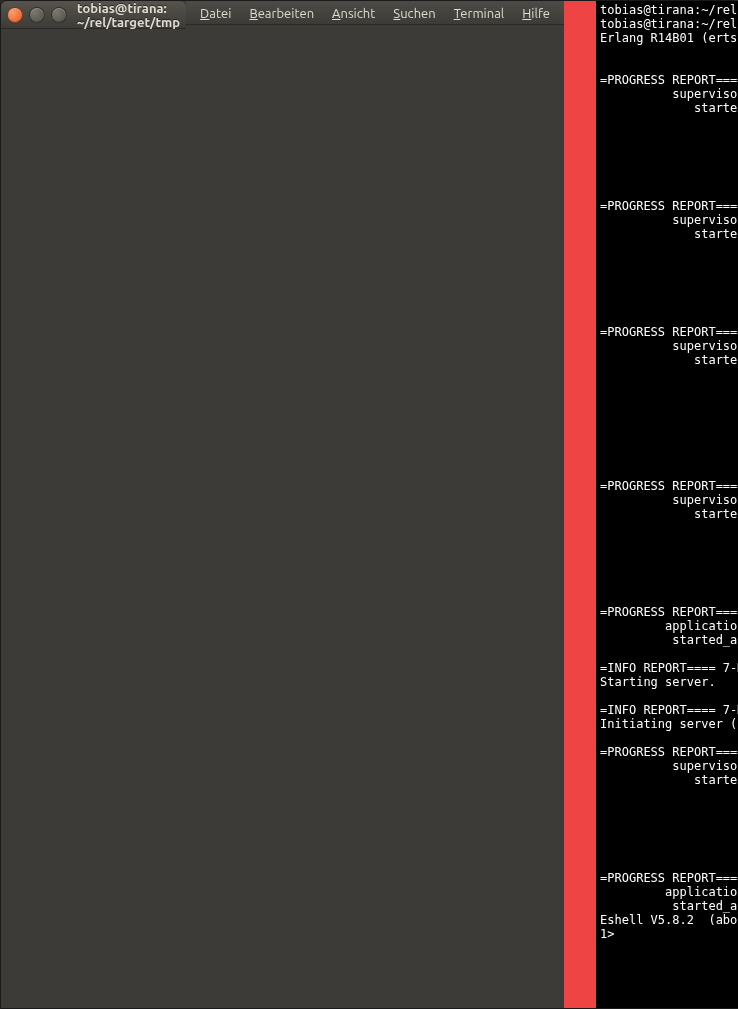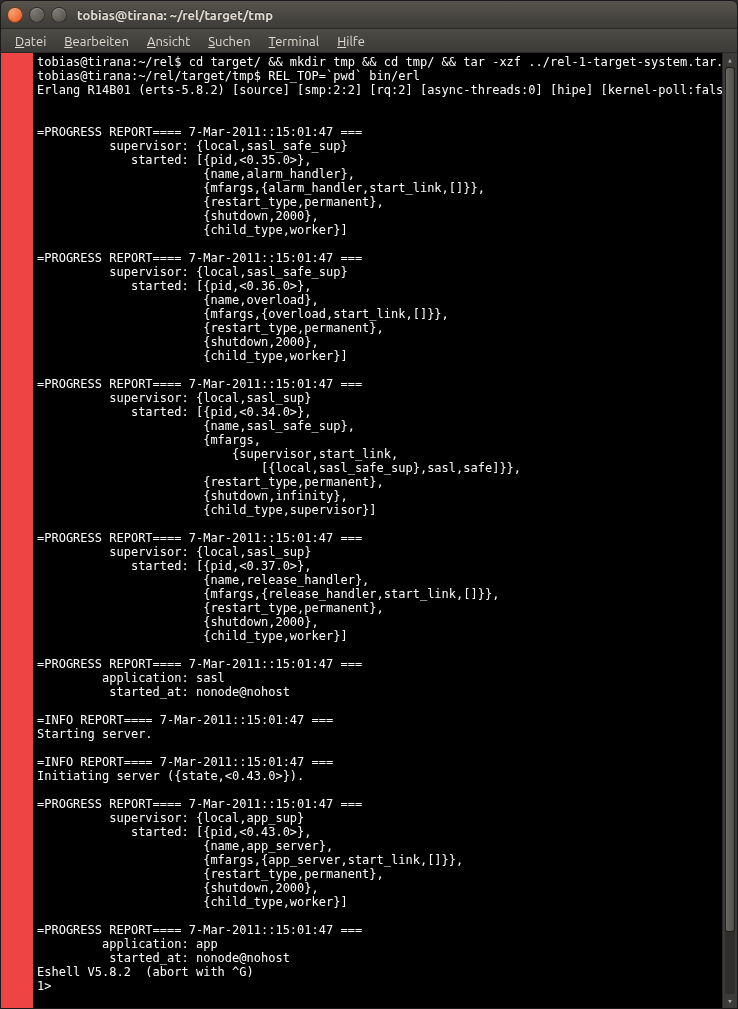--- a/index.html
+++ b/index.html
@@ -10,21 +10,20 @@
   width: 738px;
   height: 1009px;
   overflow: hidden;
 }
 .window {
   width: 738px;
   height: 1009px;
   background: #3c3b37;
   border-radius: 6px 6px 0 0;
   display: flex;
-  flex-direction: column;
   border: 1px solid #1a1a1a;
 }
 .titlebar {
   height: 28px;
   background: linear-gradient(to bottom, #57544c 0%, #3c3b37 100%);
   display: flex;
   align-items: center;
   padding: 0 6px;
   border-radius: 6px 6px 0 0;
   border-bottom: 1px solid #2a2926;

